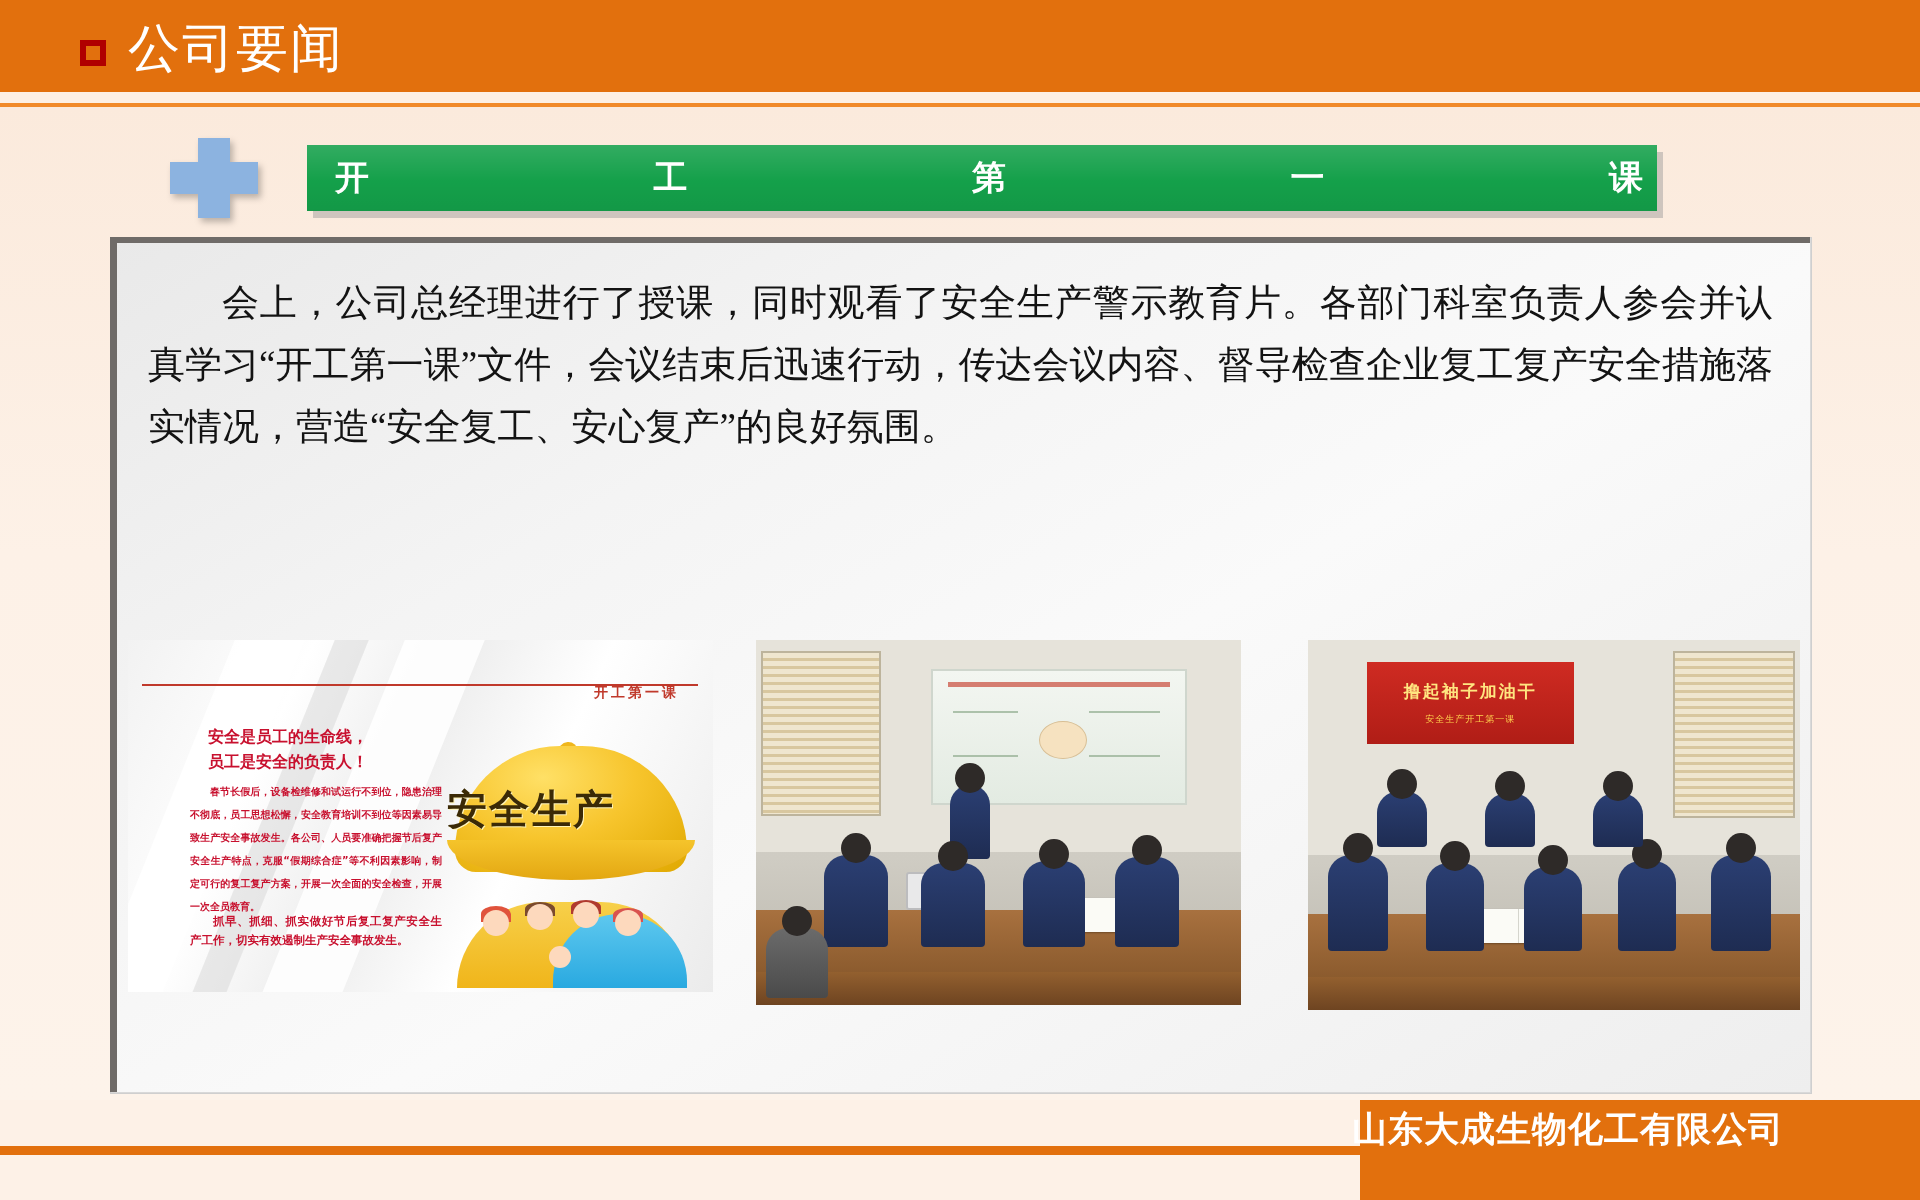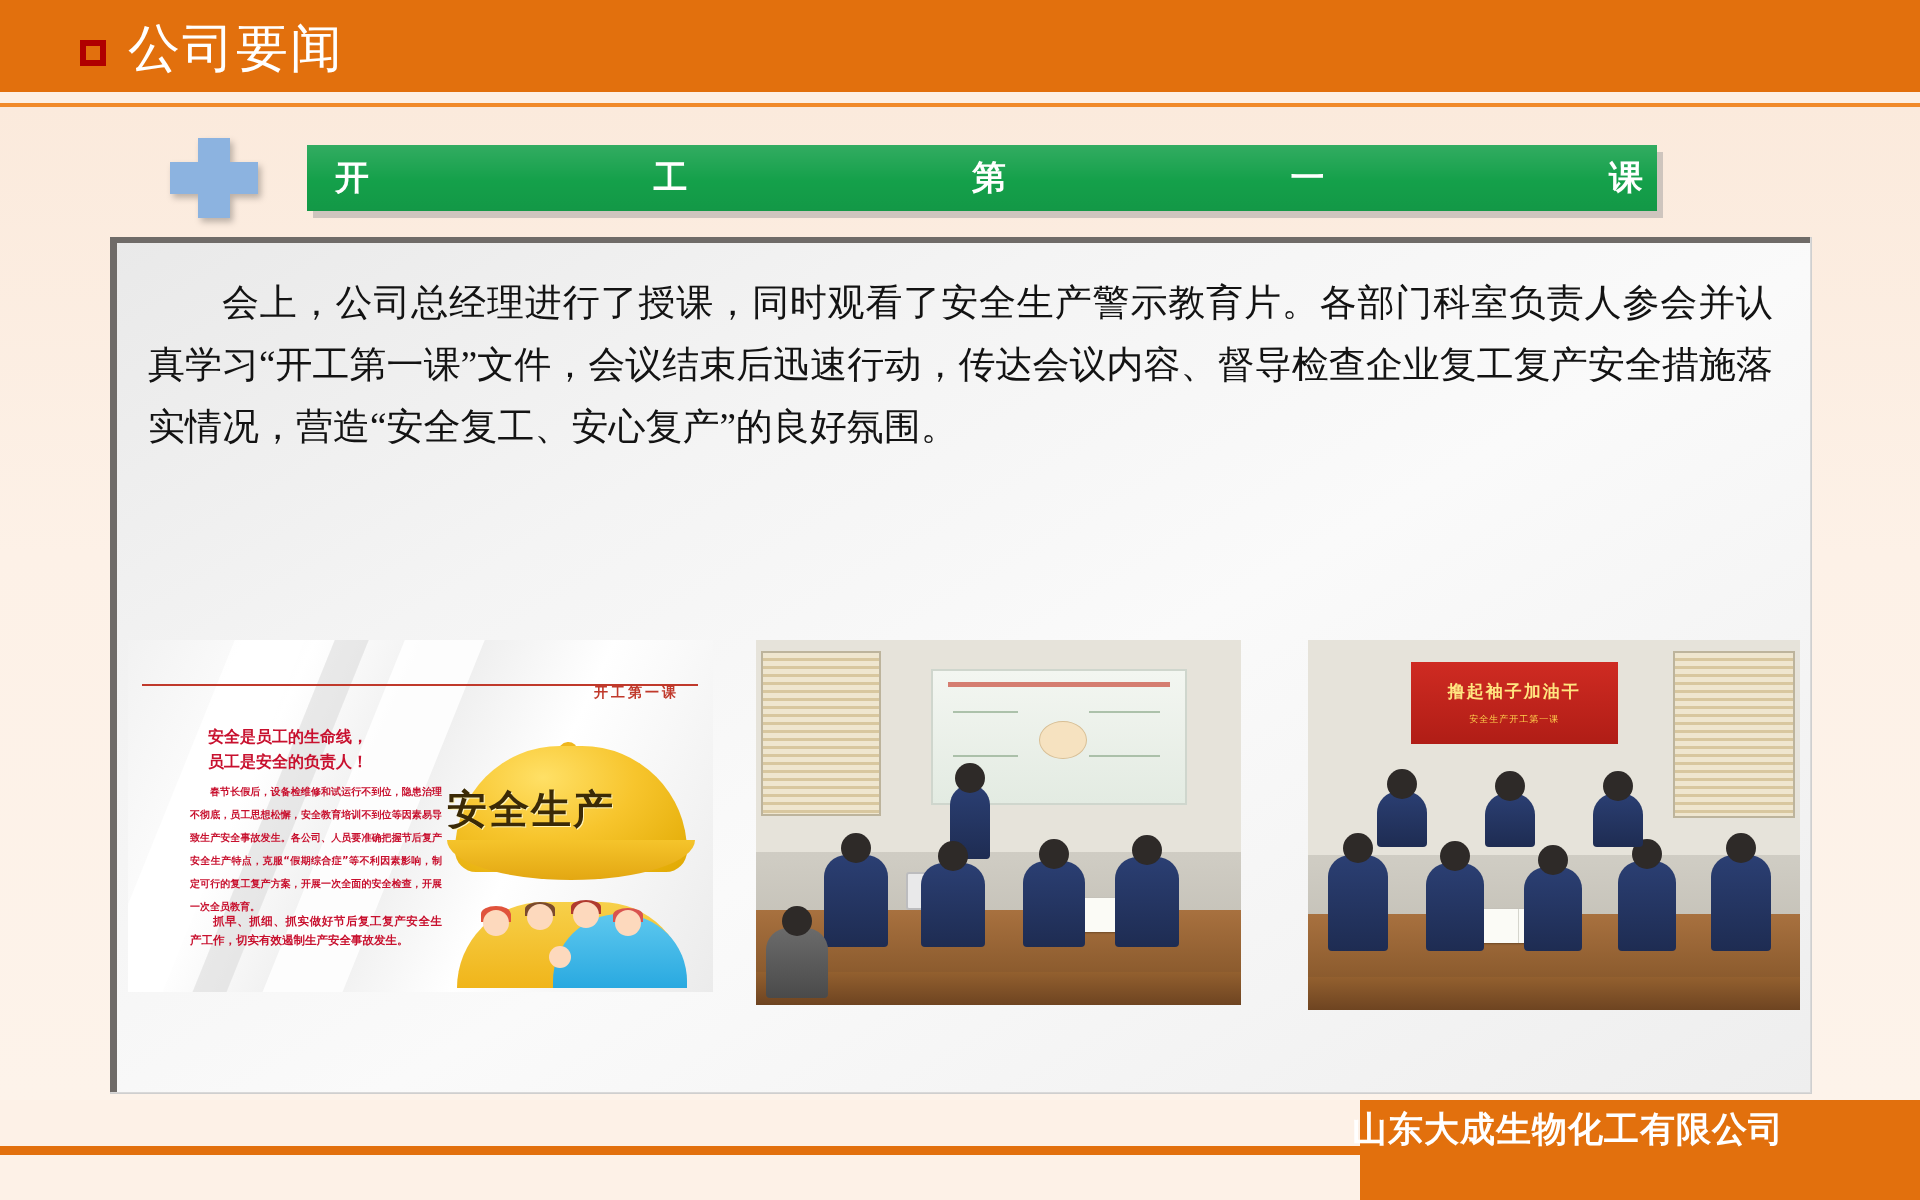--- a/index.html
+++ b/index.html
@@ -222,21 +222,20 @@
     position:absolute;bottom:16%;border-radius:22px 22px 4px 4px;
     background:linear-gradient(180deg,#2b3f73,#1e2c52);
   }
   .person .hd{
     position:absolute;left:50%;top:-22px;transform:translateX(-50%);
     width:30px;height:30px;border-radius:50%;background:#2e2a28;
   }
   .banner-red{
     position:absolute;left:12%;top:6%;width:42%;height:22%;
     background:linear-gradient(180deg,#cf2b22,#b01d16);
-    margin-left:44px;
   }
   .banner-red .bt{
     position:absolute;left:0;top:22%;width:100%;text-align:center;
     color:#ffe680;font-family:"DejaVu Sans","Liberation Sans",sans-serif;
     font-weight:bold;font-size:17px;letter-spacing:2px;
   }
   .banner-red .bt2{
     position:absolute;left:0;top:62%;width:100%;text-align:center;
     color:#ffd24d;font-family:"DejaVu Sans","Liberation Sans",sans-serif;
     font-size:9px;letter-spacing:1px;

